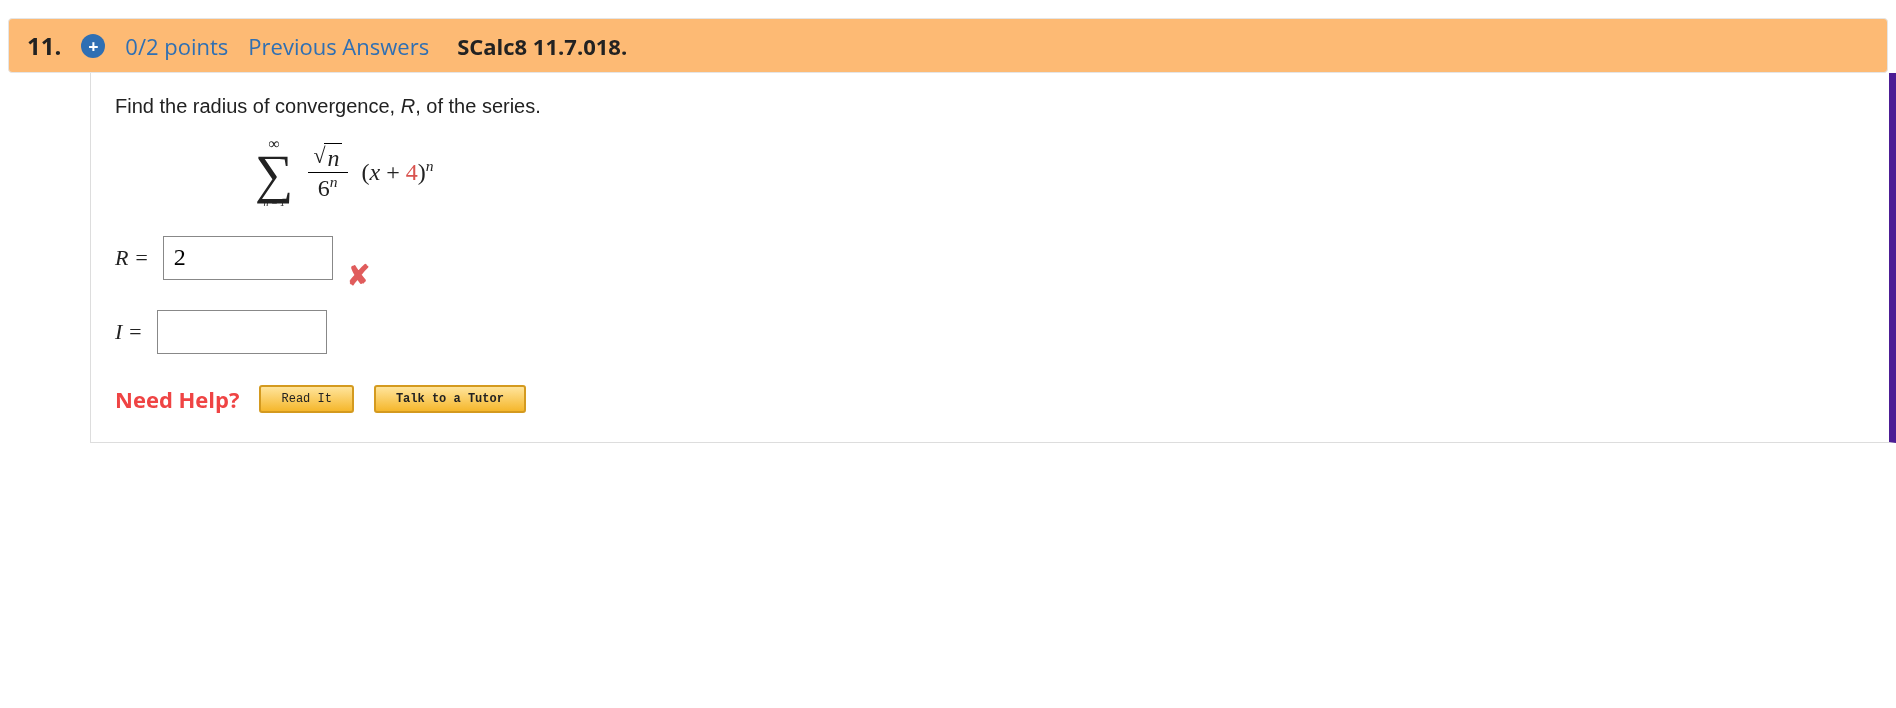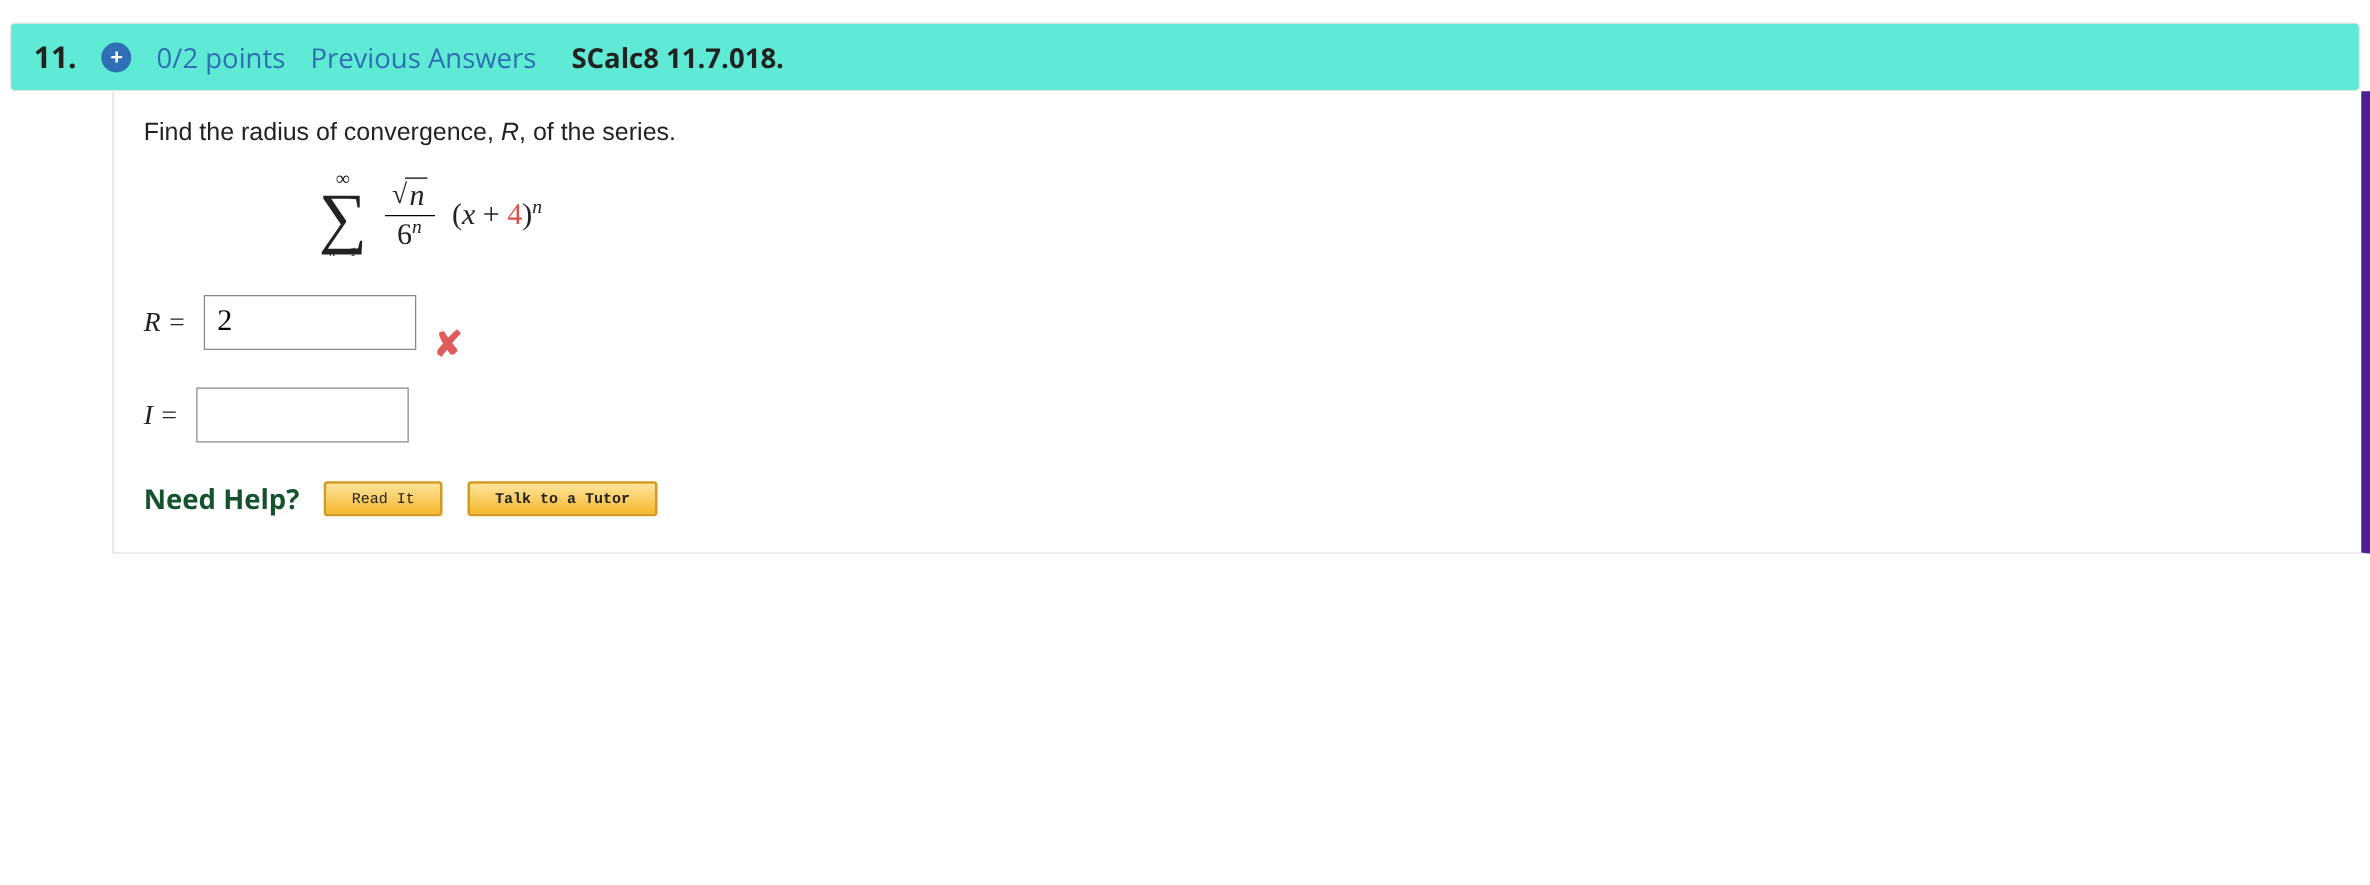--- a/index.html
+++ b/index.html
@@ -10,21 +10,21 @@
     color: #333;
     background: #fff;
   }
   .question-wrap {
     width: 1896px;
     box-sizing: border-box;
   }
   .header-bar {
     display: flex;
     align-items: center;
-    background: #5eead4;
+    background: #fdba74;
     border: 1px solid #e5e5e5;
     border-radius: 4px;
     padding: 10px 18px;
     margin: 18px 8px 0 8px;
     gap: 20px;
   }
   .q-number {
     font-weight: 700;
     font-size: 24px;
     color: #222;
@@ -161,21 +161,21 @@
   }
 
   
   .help-row {
     display: flex;
     align-items: center;
     gap: 20px;
     margin-top: 30px;
   }
   .need-help {
-    color: #14532d;
+    color: #ef4444;
     font-weight: 700;
     font-size: 22px;
     font-family: "Open Sans", Arial, sans-serif;
   }
   .help-btn {
     background: linear-gradient(#ffe49b, #f5b72c);
     border: 2px solid #d49a1f;
     border-radius: 3px;
     color: #222;
     font-size: 12px;

